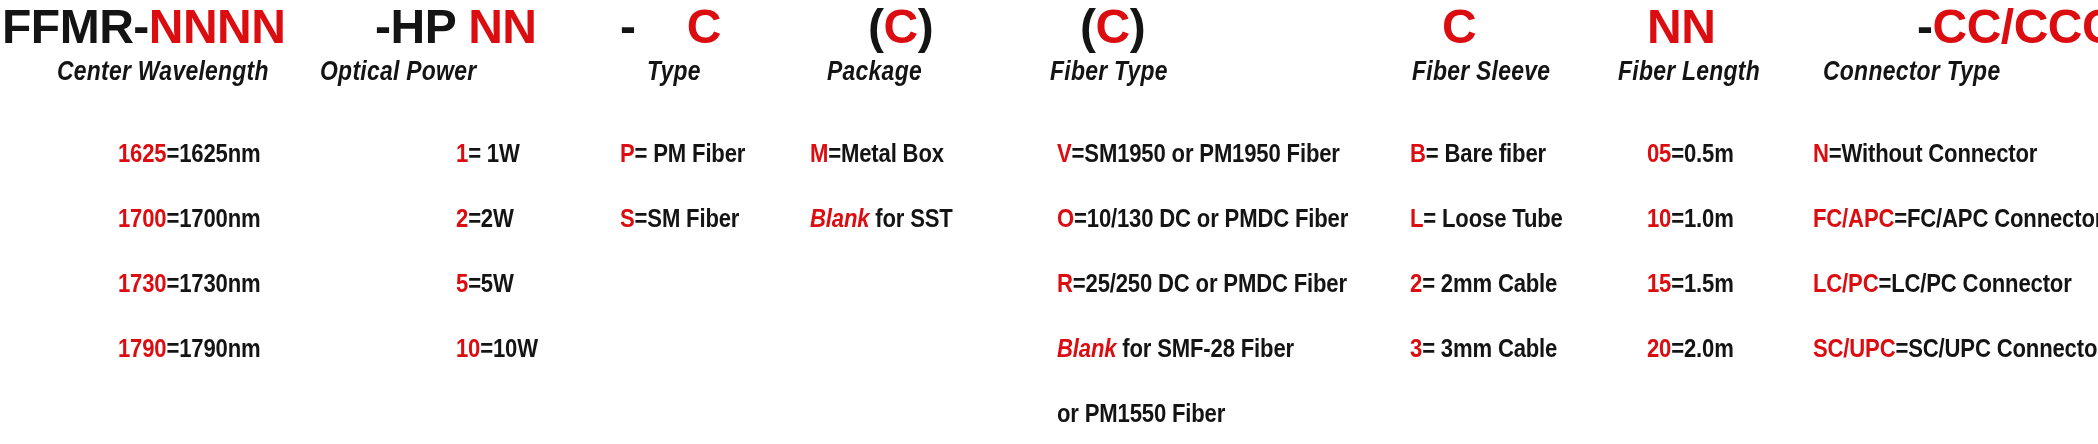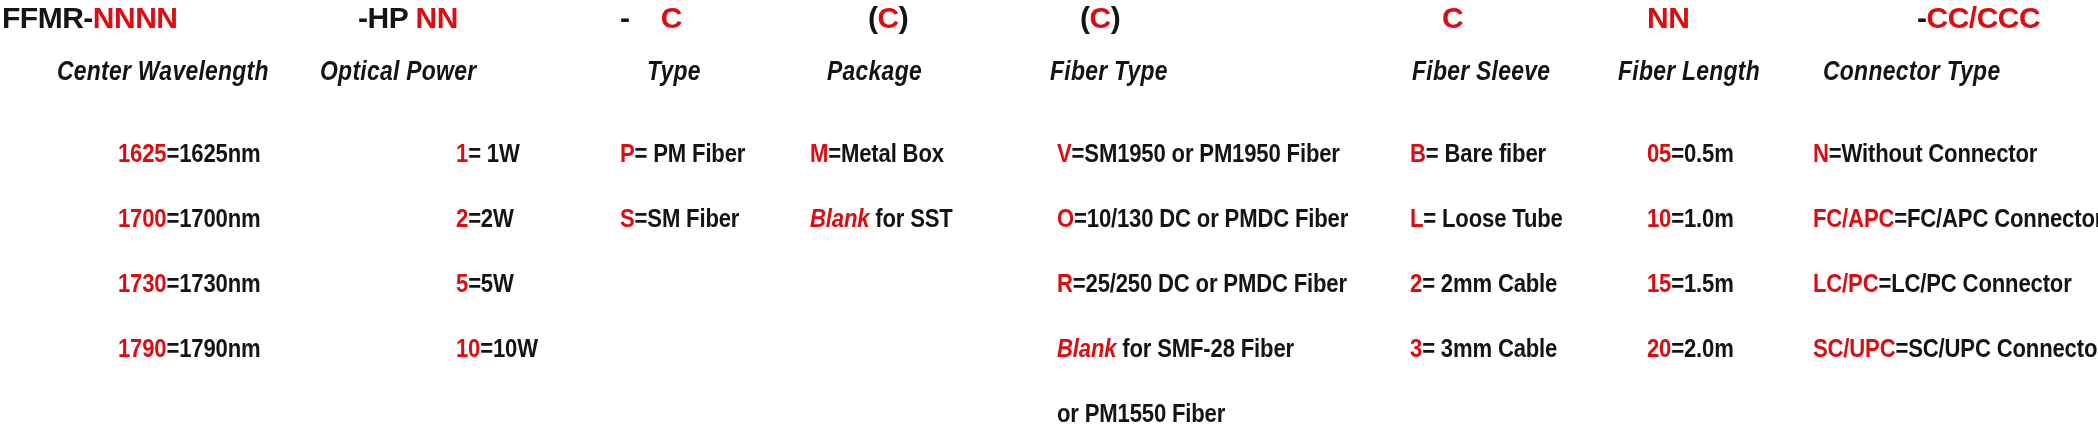--- a/index.html
+++ b/index.html
@@ -3,42 +3,42 @@
 <meta charset="utf-8">
 <style>
   html,body{margin:0;padding:0;}
   body{
     width:2098px;height:444px;background:#ffffff;position:relative;overflow:hidden;
     font-family:"Liberation Sans", sans-serif;
     --red:#dc0d10;--black:#141414;
   }
   #legend{position:absolute;inset:0;}
   .abs{position:absolute;white-space:nowrap;line-height:1;}
-  .code{top:3px;font-size:30px;font-weight:bold;letter-spacing:-0.5px;}
+  .code{top:3px;font-size:48px;font-weight:bold;letter-spacing:-0.5px;}
   .hdr{top:58px;font-size:27px;font-weight:bold;font-style:italic;
        transform:scaleX(0.85);transform-origin:0 0;letter-spacing:0.3px;}
   .row{font-size:26px;font-weight:bold;transform:scaleX(0.85);transform-origin:0 0;letter-spacing:-0.2px;}
   .red{color:var(--red);}
   .black{color:var(--black);}
   .it{font-style:italic;}
 </style>
 </head>
 <body style="--red: #dc0d10; --black: #141414;">
 
 <div id="legend">
     <div class="col">
       <div class="abs code" style="left: 2px;"><span class="seg black">FFMR-</span><span class="seg red">NNNN</span></div>
       <div class="abs hdr black" style="left: 57px;">Center Wavelength</div>
       <div class="abs row" style="left: 118px; top: 140px;"><span class="seg red">1625</span><span class="seg black">=1625nm</span></div>
       <div class="abs row" style="left: 118px; top: 205px;"><span class="seg red">1700</span><span class="seg black">=1700nm</span></div>
       <div class="abs row" style="left: 118px; top: 270px;"><span class="seg red">1730</span><span class="seg black">=1730nm</span></div>
       <div class="abs row" style="left: 118px; top: 335px;"><span class="seg red">1790</span><span class="seg black">=1790nm</span></div>
     </div>
     <div class="col">
-      <div class="abs code" style="left: 358px;"><span class="seg black">-HP </span><span class="seg red">NN</span></div>
+      <div class="abs code" style="left: 375px;"><span class="seg black">-HP </span><span class="seg red">NN</span></div>
       <div class="abs hdr black" style="left: 320px;">Optical Power</div>
       <div class="abs row" style="left: 456px; top: 140px;"><span class="seg red">1</span><span class="seg black">= 1W</span></div>
       <div class="abs row" style="left: 456px; top: 205px;"><span class="seg red">2</span><span class="seg black">=2W</span></div>
       <div class="abs row" style="left: 456px; top: 270px;"><span class="seg red">5</span><span class="seg black">=5W</span></div>
       <div class="abs row" style="left: 456px; top: 335px;"><span class="seg red">10</span><span class="seg black">=10W</span></div>
     </div>
     <div class="col">
       <div class="abs code" style="left: 620px;"><span class="seg black">-</span><span class="seg red">&nbsp;&nbsp;&nbsp;&nbsp;C</span></div>
       <div class="abs hdr black" style="left: 647px;">Type</div>
       <div class="abs row" style="left: 620px; top: 140px;"><span class="seg red">P</span><span class="seg black">= PM Fiber</span></div>

